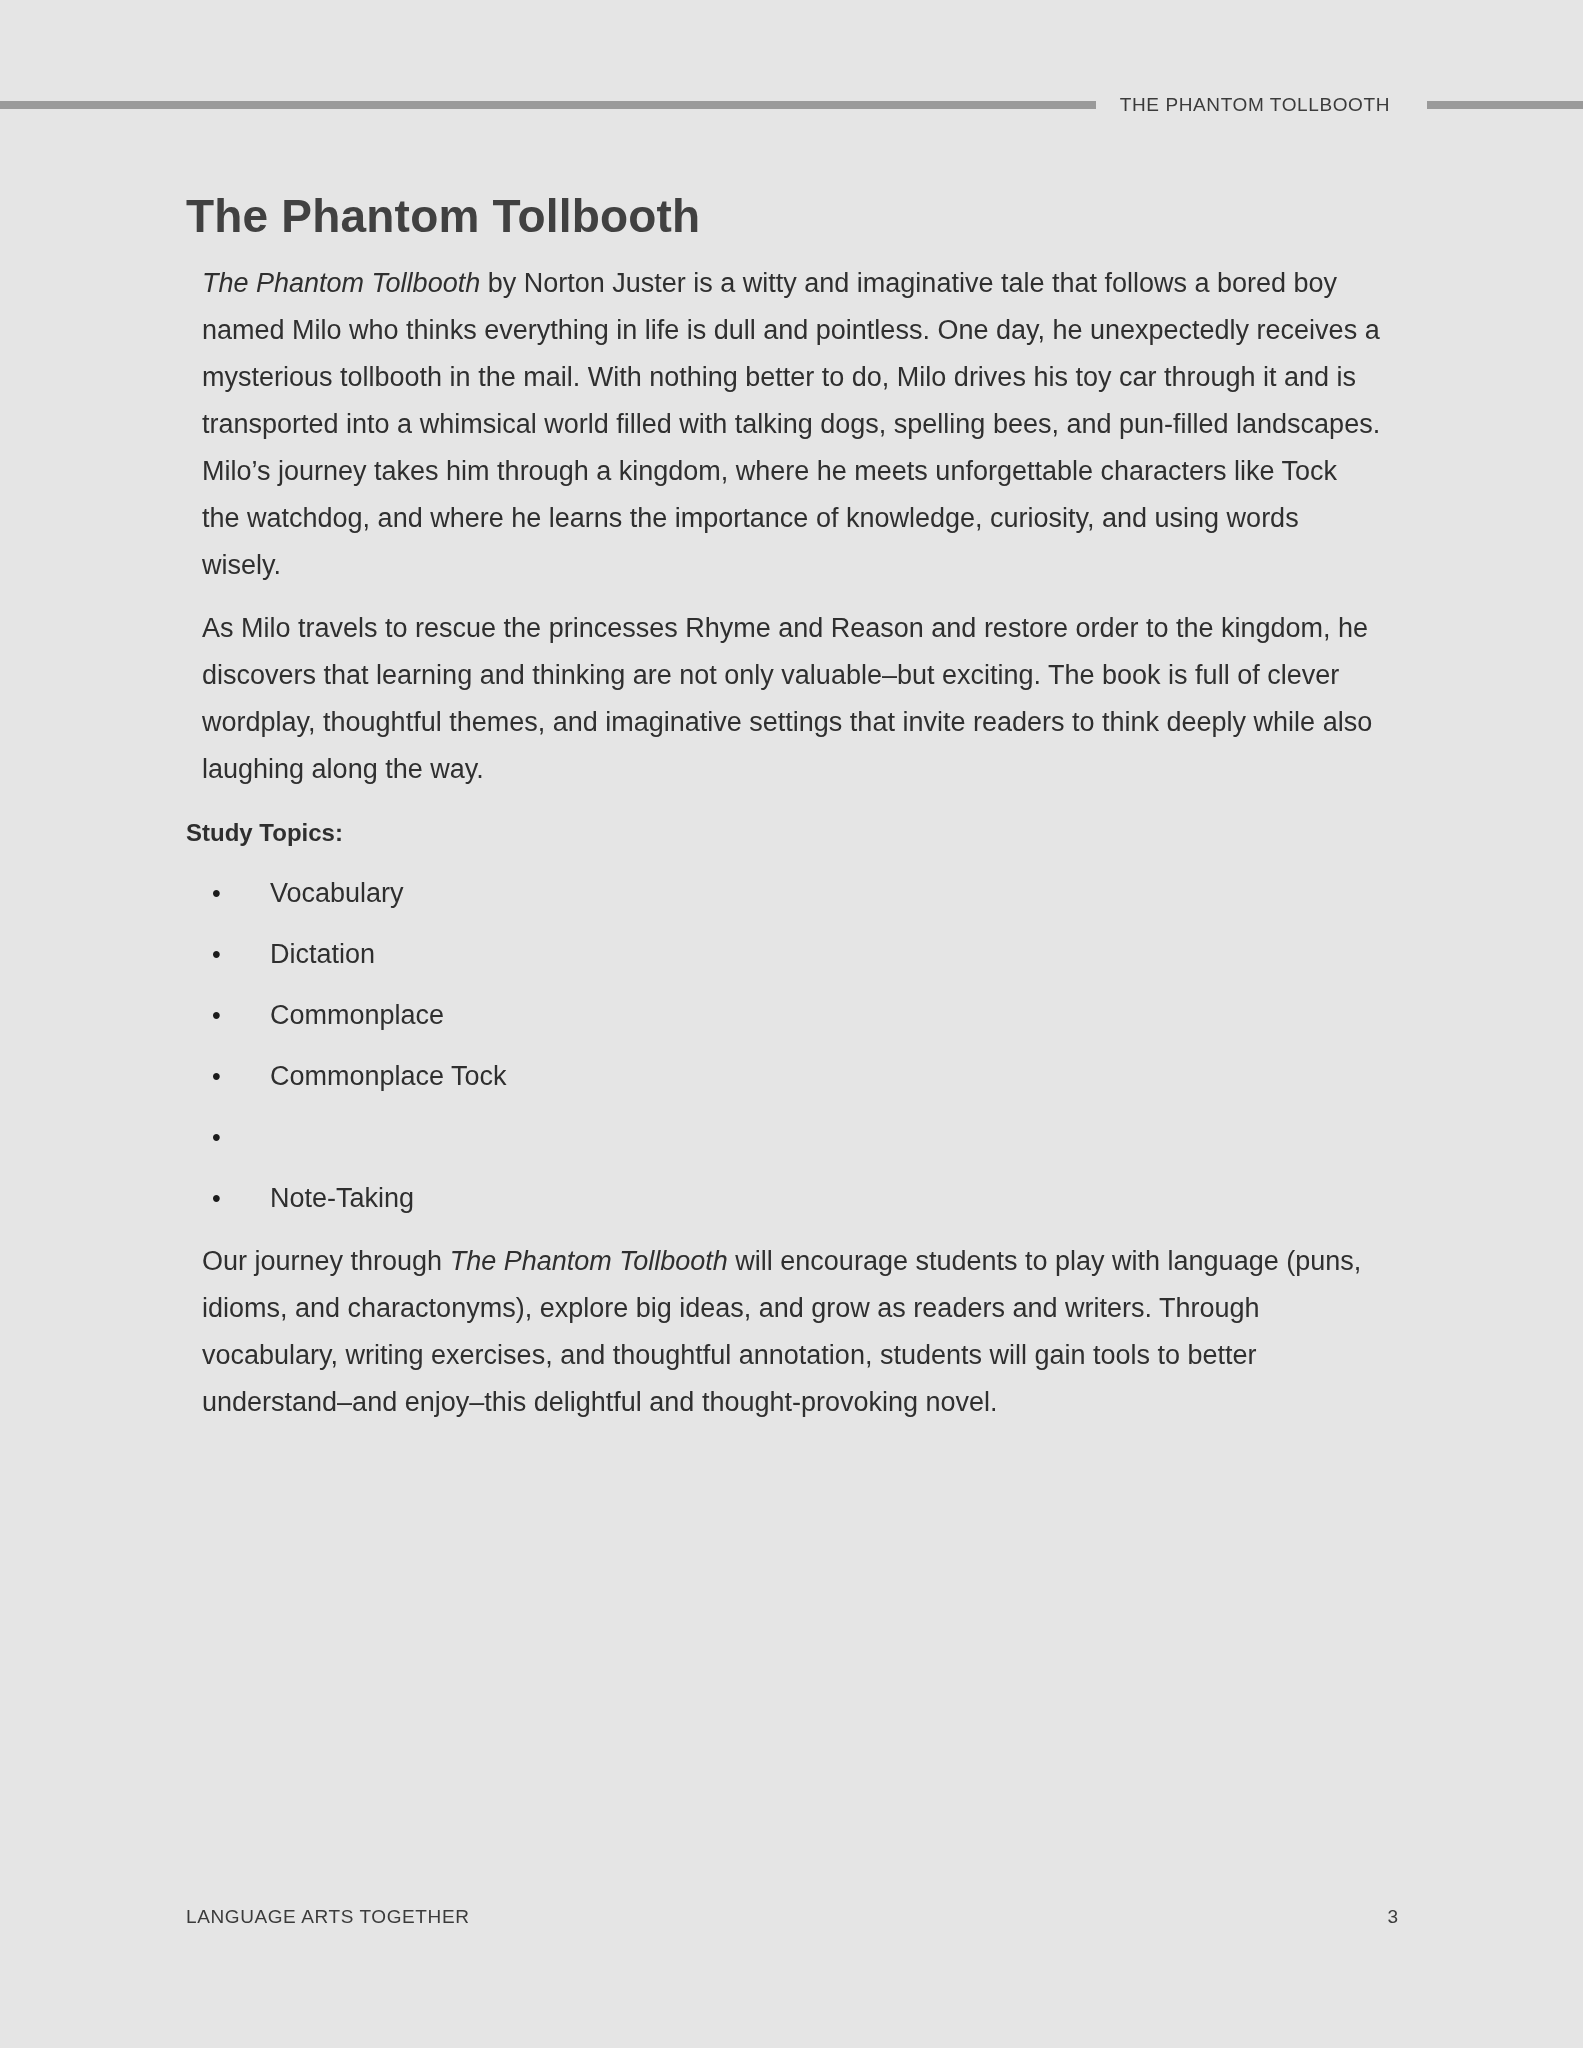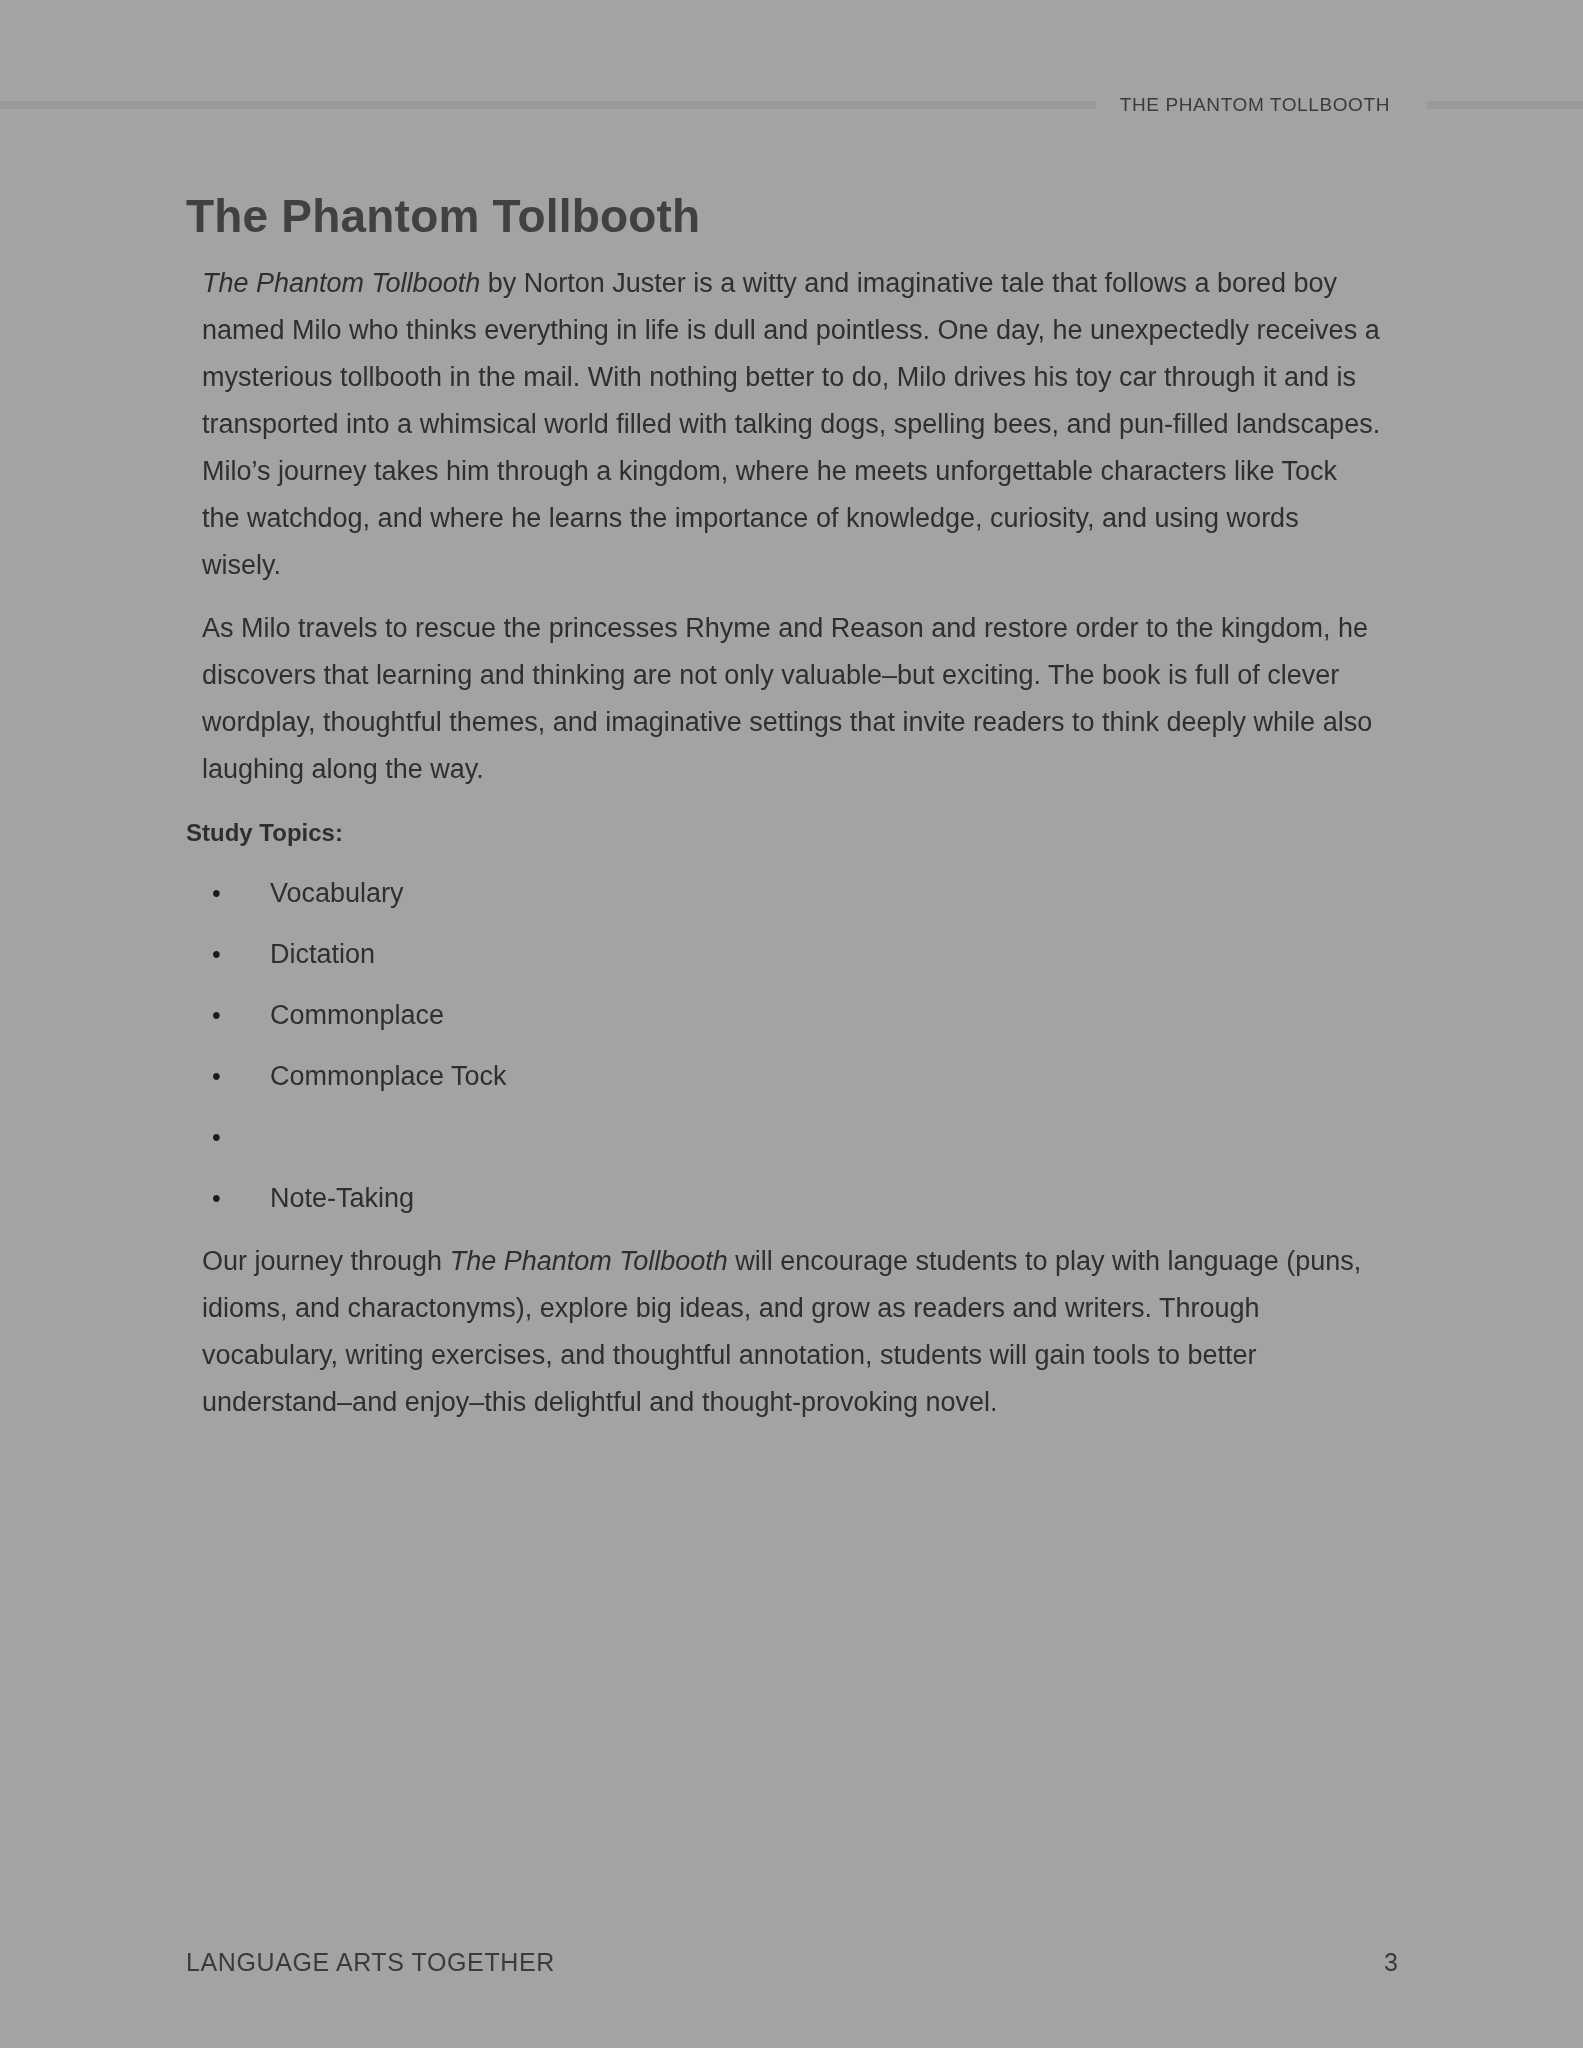--- a/index.html
+++ b/index.html
@@ -1,17 +1,17 @@
 <!DOCTYPE html>
 <html><head>
 <meta charset="utf-8">
 <style>
   html,body{margin:0;padding:0;background:#ffffff;}
   body{font-family:"Liberation Sans",sans-serif;}
-  .page{position:relative;width:1583px;height:2048px;background:#a3a3a3;overflow:hidden;}
+  .page{position:relative;width:1583px;height:2048px;background:#e5e5e5;overflow:hidden;}
 
   
   .header{position:absolute;top:91px;left:0;right:0;height:28px;display:flex;align-items:center;}
   .rule{background:#9a9a9a;height:8px;}
   .rule-left{flex:1;}
   .rule-right{width:156px;}
   .running-title{margin:0 37px 0 24px;font-size:19px;letter-spacing:0.6px;color:#3b3b3b;white-space:nowrap;}
 
   
   .content{position:absolute;left:186px;top:188px;width:1212px;color:#2f2f2f;}
@@ -22,21 +22,21 @@
   .italic{font-style:italic;}
   h2.topics-heading{margin:14px 0 0 0;font-size:24px;line-height:47px;font-weight:bold;color:#2f2f2f;}
 
   ul.topics{list-style:none;margin:14px 0 0 0;padding:0;}
   li.topic-item{display:flex;align-items:baseline;margin:0 0 14px 0;line-height:47px;font-size:27px;}
   li.topic-item:last-child{margin-bottom:0;}
   .bullet{display:inline-block;width:58px;padding-left:26px;font-size:25px;color:#1c1c1c;}
   .topic-label{color:#2f2f2f;text-align:right;}
 
   
-  .footer{position:absolute;left:186px;right:185px;top:1906px;display:flex;justify-content:space-between;align-items:baseline;font-size:25px;letter-spacing:0.6px;color:#3b3b3b;margin-top:42px;}
+  .footer{position:absolute;left:186px;right:185px;top:1906px;display:flex;justify-content:space-between;align-items:baseline;font-size:19px;letter-spacing:0.6px;color:#3b3b3b;}
   .page-number{letter-spacing:0;}
 </style>
 </head>
 <body>
 
 <div class="page">
 
   <div class="header">
     <div class="rule rule-left"></div>
     <div class="running-title">THE PHANTOM TOLLBOOTH</div>

